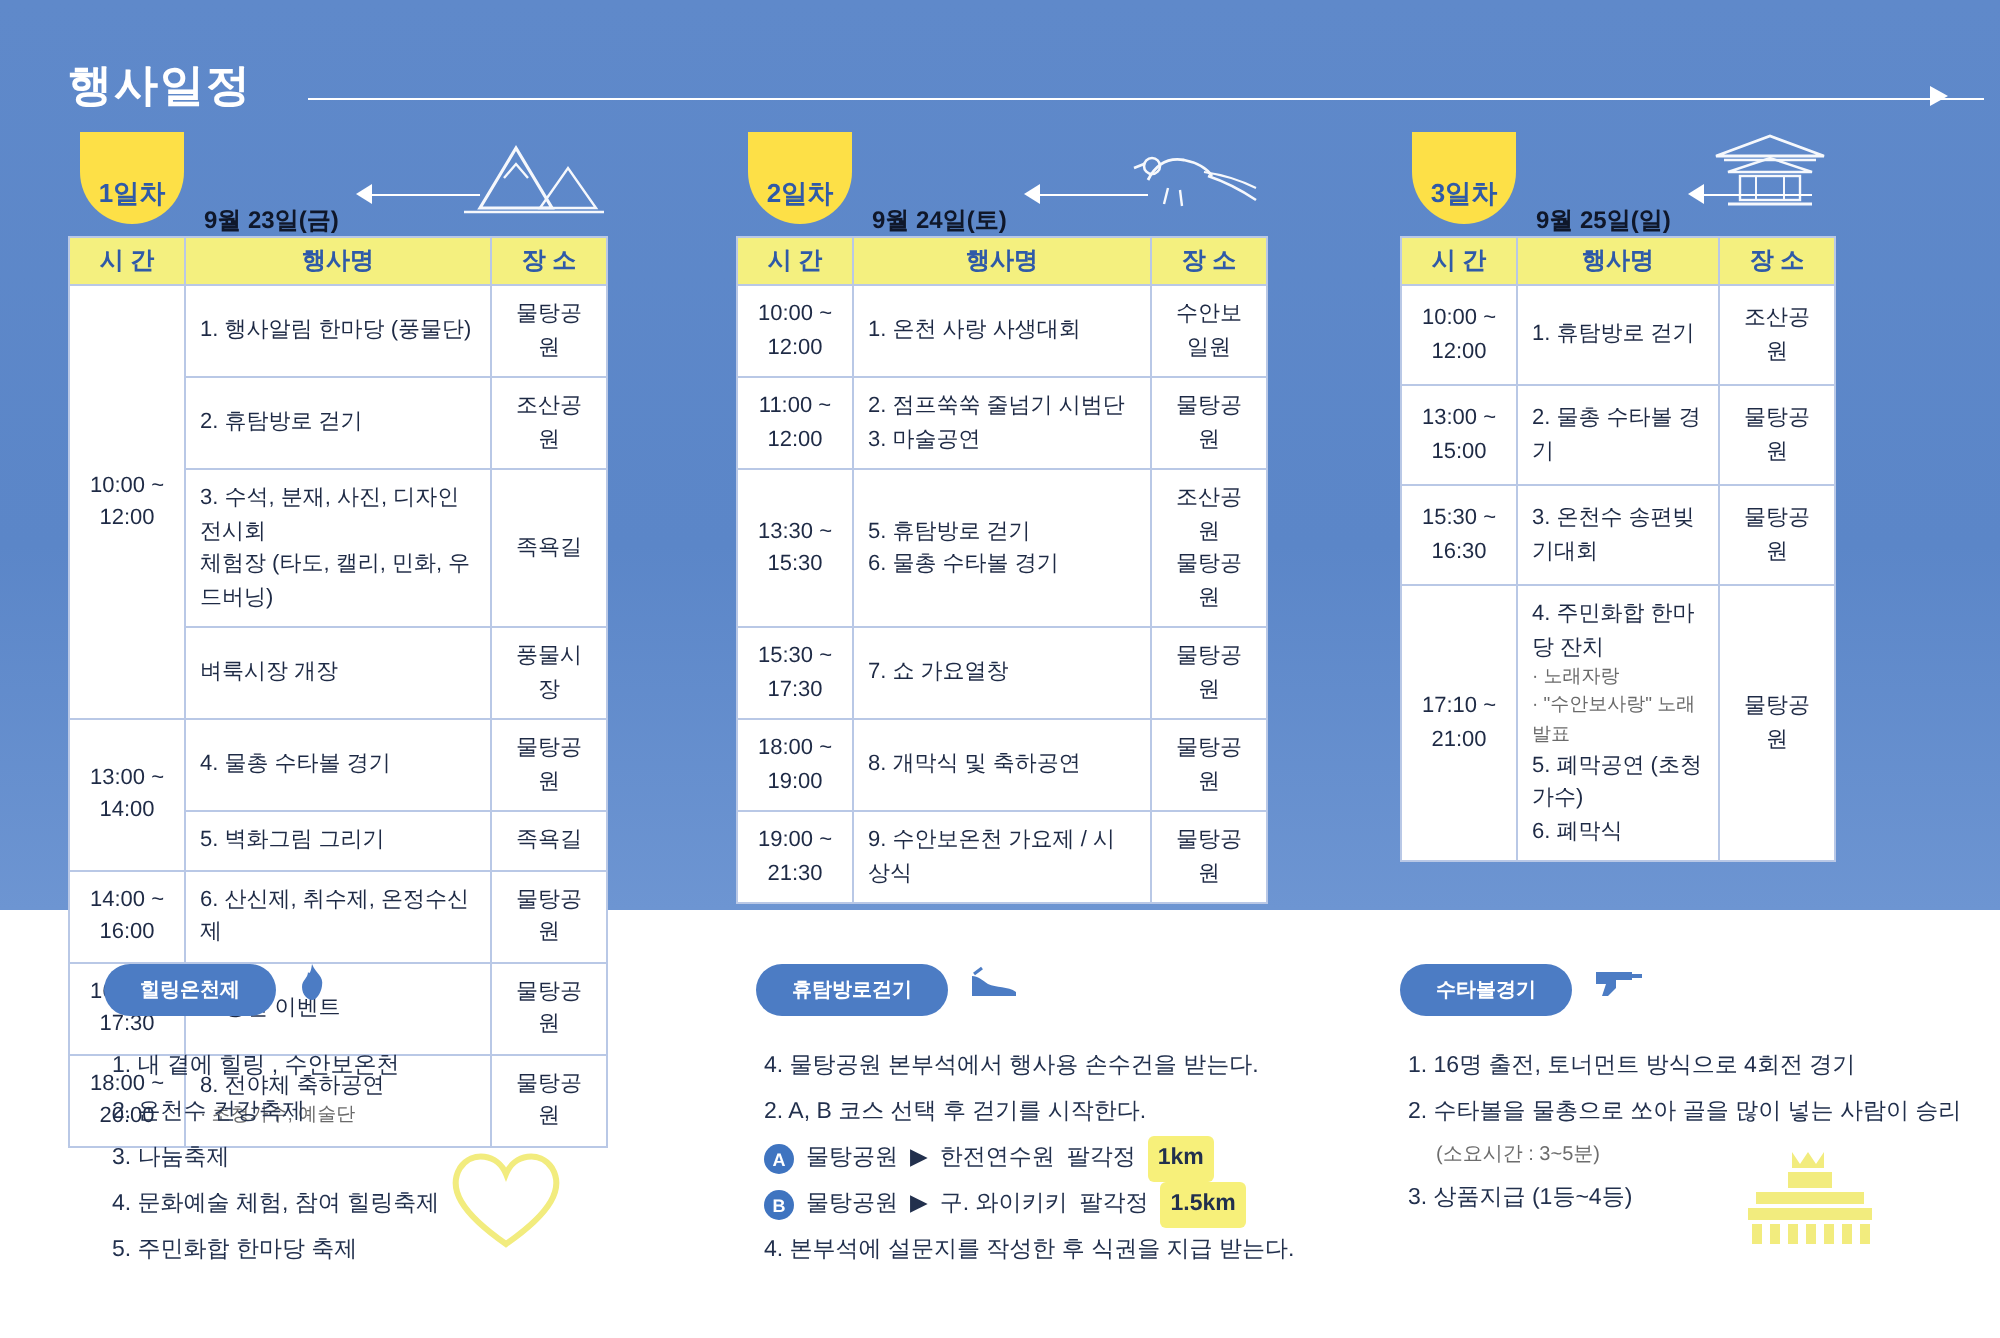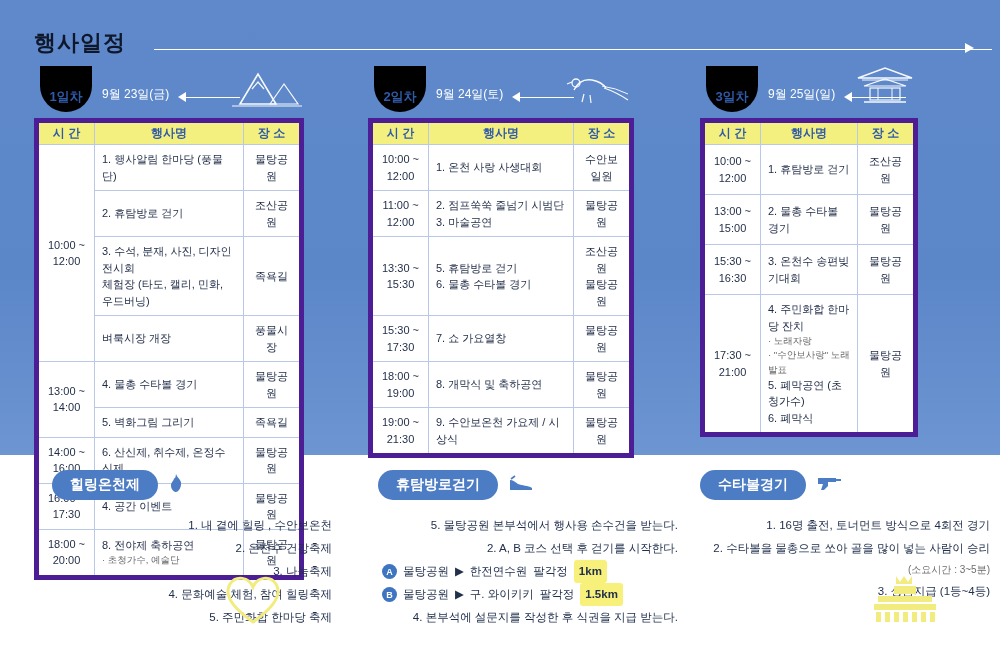--- a/index.html
+++ b/index.html
@@ -16,21 +16,21 @@
     background:linear-gradient(180deg,#5f89ca 0%, #5b86c8 60%, #6d95d2 100%);
   }
   .bottom-area {
     position:absolute; left:0; top:455px; width:1000px; height:214px;
     background:#ffffff;
   }
 
   
   .hdr { position:absolute; left:34px; top:28px; width:940px; height:34px; }
   .hdr-title {
-    font-size:22px; font-weight:bold; color:#0f172a; letter-spacing:1px;
+    font-size:22px; font-weight:bold; color:#ffffff; letter-spacing:1px;
     display:inline-block; vertical-align:middle;
   }
   .hdr-line {
     position:absolute; left:120px; top:21px; width:838px; height:1px;
     background:#ffffff;
   }
   .hdr-arrow {
     position:absolute; right:0px; top:15px;
     width:0;height:0;border-left:9px solid #ffffff;
     border-top:5px solid transparent;border-bottom:5px solid transparent;
@@ -39,29 +39,29 @@
   
   .day-col { position:absolute; top:78px; }
   .day-col.c1 { left:34px; width:270px; }
   .day-col.c2 { left:368px; width:266px; }
   .day-col.c3 { left:700px; width:218px; }
 
   .day-head { position:relative; height:40px; }
   .badge {
     position:absolute; left:6px; top:-12px;
     width:52px; height:46px;
-    background:#000000;
+    background:#fde047;
     border-radius:0 0 26px 26px;
     color:#2f5aa8; font-weight:bold; font-size:13px;
     display:flex; align-items:flex-end; justify-content:center;
     padding-bottom:6px;
   }
   .day-date {
-    position:absolute; left:68px; top:8px;
-    color:#ffffff; font-size:12px;
+    position:absolute; left:68px; top:24px;
+    color:#0f172a; font-size:12px;font-weight:bold;
   }
   .date-line {
     position:absolute; left:150px; top:19px; height:1px; background:#ffffff;
   }
   .c1 .date-line { width:56px; }
   .c2 .date-line { width:56px; }
   .c3 .date-line { width:56px; }
   .date-arrow {
     position:absolute; top:14px;
     width:0;height:0;border-right:8px solid #ffffff;
@@ -69,21 +69,21 @@
   }
   .c1 .date-arrow { left:144px; }
   .c2 .date-arrow { left:144px; }
   .c3 .date-arrow { left:144px; }
 
   .deco { position:absolute; top:-14px; right:2px; opacity:.95; }
 
   table.sched {
     width:100%; border-collapse:collapse; background:#ffffff;
     font-size:11px; color:#1e2a45;
-    border:5px solid #4c1d95;
+    border:1px solid #4c1d95;
   }
   table.sched th {
     background:#f4f07f; color:#2f5aa8; font-weight:bold;
     height:24px; border:1px solid #b9c8e6; font-size:12px;
   }
   table.sched td {
     border:1px solid #b9c8e6; padding:6px 7px; vertical-align:middle;
     line-height:1.5;
   }
   td.time { width:58px; text-align:center; color:#1e2a45; font-size:11px; }
@@ -91,27 +91,27 @@
   td.ev { text-align:left; }
   .sub { font-size:9.5px; color:#6a6a6a; display:block; }
 
   
   .sec { position:absolute; top:470px; }
   .sec.s1 { left:52px; width:280px; }
   .sec.s2 { left:378px; width:300px; }
   .sec.s3 { left:700px; width:290px; }
   .sec-pill {
     display:inline-block; background:#4c7cc4; color:#ffffff;
-    border-radius:16px; padding:6px 18px; font-size:14px; font-weight:bold;
+    border-radius:16px; padding:6px 18px; font-size:10px; font-weight:bold;margin-top:12px;
   }
   .sec-list {
     margin:14px 0 0 4px; padding:0; list-style:none;
     font-size:11.5px; color:#22304d; line-height:2.0;
   }
-  .sec-list li { white-space:nowrap;text-align:right; }
+  .sec-list li { white-space:nowrap; }
   .note { font-size:10px; color:#6d6d6d; }
   .rt-line { display:flex; align-items:center; gap:6px; white-space:nowrap; }
   .circ {
     display:inline-flex; align-items:center; justify-content:center;
     width:15px; height:15px; border-radius:50%;
     background:#3f74c0; color:#fff; font-size:9px; font-weight:bold;
   }
   .hl { background:#f7f07a; padding:0 5px; border-radius:3px; font-weight:bold; }
   .ico { display:inline-block; vertical-align:middle; margin-left:6px; }
 </style>
@@ -307,21 +307,21 @@
       <td class="ev">2. 물총 수타볼 경기</td>
       <td class="place">물탕공원</td>
     </tr>
     <tr>
       <td class="time" style="white-space:pre-line;height:50px">15:30 ~
 16:30</td>
       <td class="ev">3. 온천수 송편빚기대회</td>
       <td class="place">물탕공원</td>
     </tr>
     <tr>
-      <td class="time" style="white-space:pre-line;height:96px">17:30 ~
+      <td class="time" style="white-space:pre-line;height:96px">17:10 ~
 21:00</td>
       <td class="ev">
         <span>4. 주민화합 한마당 잔치</span>
         <span class="sub" style="white-space:pre-line">· 노래자랑
 · "수안보사랑" 노래 발표</span>
         <span style="white-space:pre-line;display:block">5. 폐막공연 (초청가수)
 6. 폐막식</span>
       </td>
       <td class="place">물탕공원</td>
     </tr>
@@ -352,21 +352,21 @@
 
 <div class="sec s2">
   <span class="sec-pill">휴탐방로걷기</span>
   <span class="ico">
     <svg width="26" height="18" viewBox="0 0 26 18">
       <path d="M2 13 L2 6 C5 6 7 8 10 10 C14 12 20 11 24 14 L24 16 L2 16 Z" fill="#4c7cc4"></path>
       <path d="M3 5 L7 2" stroke="#4c7cc4" stroke-width="1.6"></path>
     </svg>
   </span>
   <ul class="sec-list">
-    <li>5. 물탕공원 본부석에서 행사용 손수건을 받는다.</li>
+    <li>4. 물탕공원 본부석에서 행사용 손수건을 받는다.</li>
     <li>2. A, B 코스 선택 후 걷기를 시작한다.</li>
     <li>
       <span class="rt-line">
         <span class="circ">A</span>
         <span>물탕공원</span>
         <span>▶</span>
         <span>한전연수원</span>
         <span>팔각정</span>
         <span class="hl">1km</span>
       </span>

